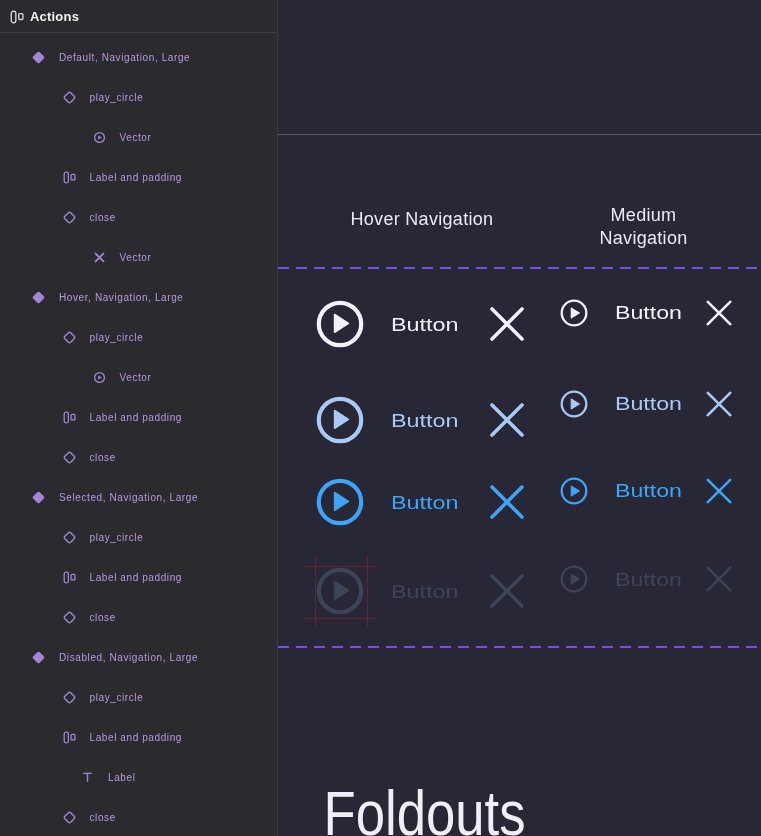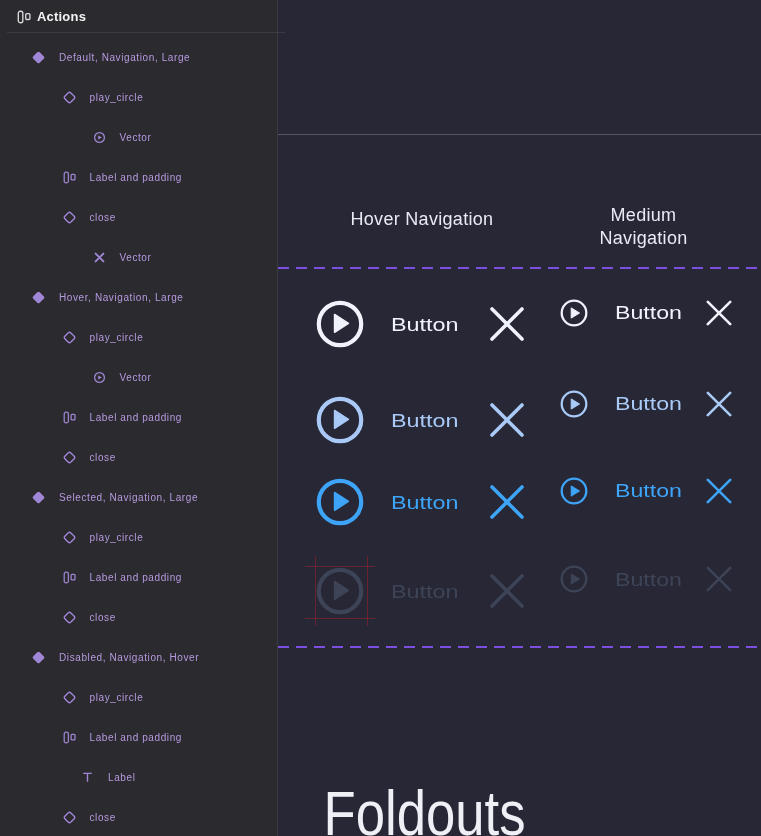--- a/index.html
+++ b/index.html
@@ -5,21 +5,21 @@
   font-family:"Liberation Sans",sans-serif; background:#272735; }
 .abs { position:absolute; }
 #canvas { position:absolute; left:278px; top:0; width:483px; height:836px; background:#272735; }
 #grayline { position:absolute; left:0; top:133.6px; width:483px; height:1.6px; background:#545564; }
 .dash { position:absolute; left:0; width:483px; height:2px;
   background:repeating-linear-gradient(90deg,#7d4fe0 0 11px,transparent 11px 18px); }
 .htxt { position:absolute; color:#e9ebf4; font-size:18px; letter-spacing:0.3px; }
 .btxt { position:absolute; font-size:19px; line-height:22px; height:22px; transform-origin:0 50%; }
 .red { position:absolute; background:rgba(185,30,42,0.45); }
 #panel { position:absolute; left:0; top:0; width:278px; height:836px; background:#2b2a2e; border-right:1px solid #3a3a42; }
-#phead { position:absolute; left:0; top:0; width:278px; height:33px; border-bottom:1px solid #3c3b41;margin-left:7px; }
+#phead { position:absolute; left:0; top:0; width:278px; height:33px; border-bottom:1px solid #3c3b41; }
 #phead svg { position:absolute; left:10px; top:10px; }
 #phead span { position:absolute; left:30px; top:9px; font-size:13px; font-weight:bold; color:#f2f2f2; letter-spacing:0.2px; }
 .prow { position:absolute; height:40px; display:flex; align-items:center; gap:14px;
   color:#b69ae0; font-size:10px; letter-spacing:0.6px; }
 .prow svg { flex:none; }
 </style></head>
 <body>
 <div id="canvas">
   <div id="grayline"></div>
   <div class="htxt" style="left:72.5px;top:209px;white-space:nowrap">Hover Navigation</div>
@@ -198,21 +198,21 @@
 <div class="prow" style="top:597px;left:62.5px">
       <svg width="13" height="13" viewBox="0 0 13 13">
         <rect x="2.4" y="2.4" width="8.2" height="8.2" rx="1.6" transform="rotate(45 6.5 6.5)" fill="none" stroke="#a086d6" stroke-width="1.4"></rect>
       </svg>
       <span>close</span>
     </div>
 <div class="prow" style="top:637px;left:32.0px">
       <svg width="13" height="13" viewBox="0 0 13 13">
         <rect x="1.9" y="1.9" width="9.2" height="9.2" rx="1.8" transform="rotate(45 6.5 6.5)" fill="#a086d6"></rect>
       </svg>
-      <span>Disabled, Navigation, Hover</span>
+      <span>Disabled, Navigation, Large</span>
     </div>
 <div class="prow" style="top:677px;left:62.5px">
       <svg width="13" height="13" viewBox="0 0 13 13">
         <rect x="2.4" y="2.4" width="8.2" height="8.2" rx="1.6" transform="rotate(45 6.5 6.5)" fill="none" stroke="#a086d6" stroke-width="1.4"></rect>
       </svg>
       <span>play_circle</span>
     </div>
 <div class="prow" style="top:717px;left:62.5px">
       <svg width="13" height="13" viewBox="0 0 13 13">
         <rect x="1.2" y="1.2" width="4.2" height="10.6" rx="1.8" fill="none" stroke="#a086d6" stroke-width="1.25"></rect>

